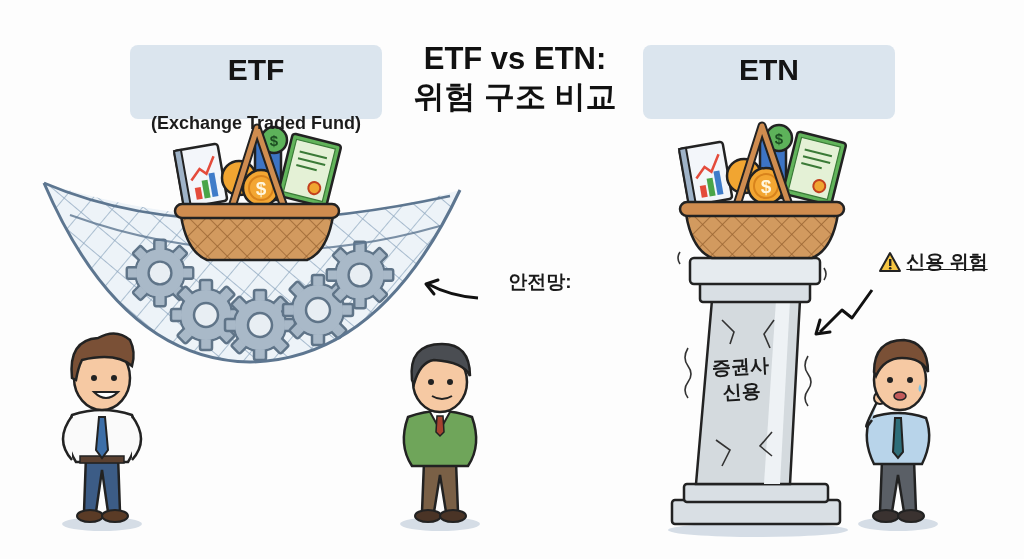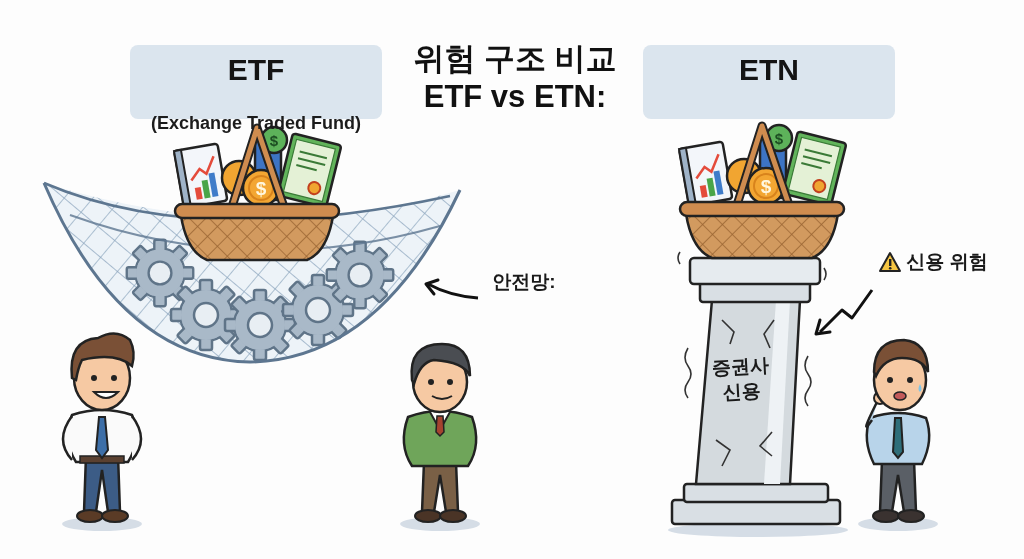--- a/index.html
+++ b/index.html
@@ -18,22 +18,22 @@
     #etf-box { left: 130px; top: 45px; width: 252px; height: 74px; }
     #etn-box { left: 643px; top: 45px; width: 252px; height: 74px; }
     #main-title {
       position: absolute; left: 390px; top: 40px; width: 250px; text-align: center;
       font-weight: bold; font-size: 31px; line-height: 38px; color: #111;
     }
     .callout {
       position: absolute; font-weight: bold; font-size: 19px; line-height: 24px;
       text-align: center; color: #1a1a1a;
     }
-    #safety-callout { left: 484px; top: 270px; width: 80px; text-align: center; }
-    #credit-callout { left: 858px; top: 250px; width: 150px; }
+    #safety-callout { left: 500px; top: 270px; width: 80px; text-align: center; }
+    #credit-callout { left: 858px; top: 250px; width: 150px; text-decoration: underline; }
     #credit-callout .line1 { display: flex; align-items: center; justify-content: center; gap: 4px; }
     #pillar-text {
       position: absolute; left: 706px; top: 354px; width: 70px; text-align: center;
       font-weight: bold; font-size: 19px; line-height: 25px; color: #1a1a1a;
       transform: rotate(-3deg);
     }
     svg.art { position: absolute; left: 0; top: 0; }
   </style>
 </head>
 <body>
@@ -185,22 +185,22 @@
     <path d="M22 384 q-3 6 0 8 q3 -2 0 -8" fill="#7fc4e6"></path>
   </g>
 </svg>
 
 <div id="etf-box" class="label-box">
   <div class="abbr">ETF</div>
   <div class="full">(Exchange Traded Fund)</div>
 </div>
 
 <div id="main-title">
+  <div>ETF vs ETN:</div>
   <div>위험 구조 비교</div>
-  <div>ETF vs ETN:</div>
 </div>
 
 <div id="etn-box" class="label-box">
   <div class="abbr">ETN</div>
 </div>
 
 <div id="safety-callout" class="callout">
   <div>안전망:</div>
 </div>
 

